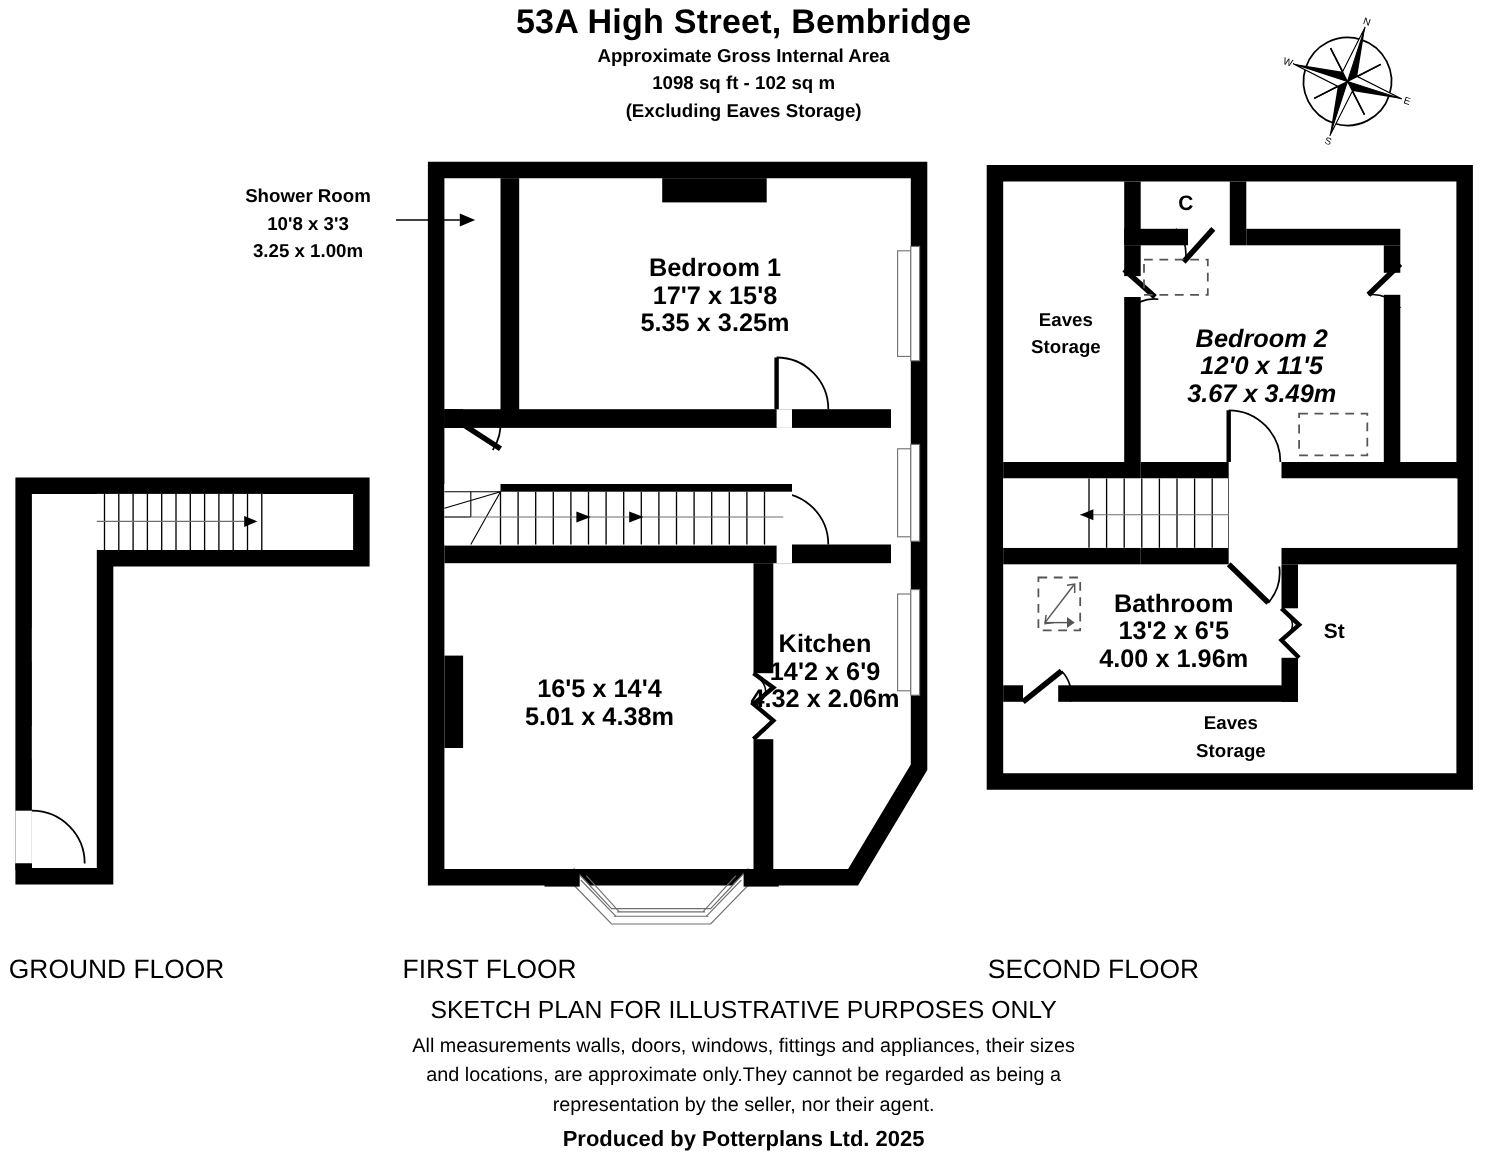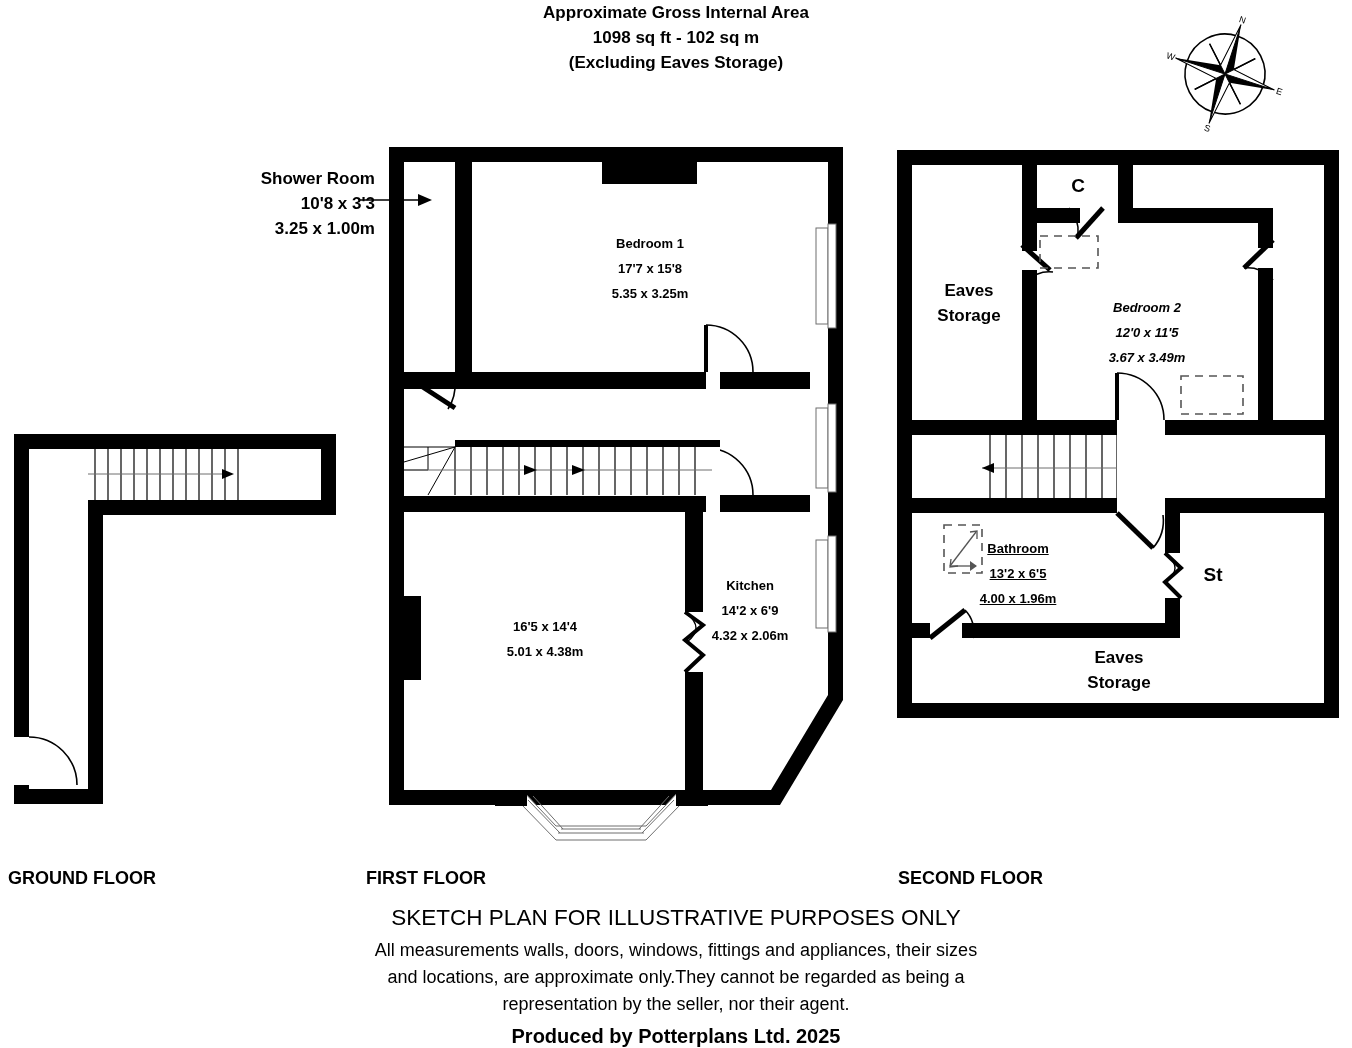--- a/index.html
+++ b/index.html
@@ -15,38 +15,39 @@
 
   
   #compass{position:absolute;left:1163px;top:12px;width:125px;height:125px;}
 
   
   #plan{position:absolute;left:0;top:0;width:1352px;height:1048px;}
 
   
   .lbl{position:absolute;text-align:center;font-weight:bold;color:#000;
        line-height:25px;white-space:nowrap;}
-  .lbl.room{font-size:13px;}
+  .lbl.room{font-size:23px;}
   .lbl.small{font-size:17px;}
   .lbl.tiny{font-size:19px;}
-  .lbl.right{text-align:right;}
-
-  
-  .floorcap{position:absolute;font-size:18px;font-weight:bold;white-space:nowrap;}
+  .lbl.right{}
+
+  
+  .floorcap{position:absolute;font-size:24px;font-weight:normal;white-space:nowrap;}
 
   
   #footer{position:absolute;left:0;top:905px;width:1352px;text-align:center;}
   #discl-title{font-size:22.5px;font-weight:normal;margin-bottom:6px;}
   .discl{font-size:18px;line-height:27px;}
   #producer{font-size:20px;font-weight:bold;margin-top:7px;}
 </style>
 </head>
 <body>
 
 <div id="header">
+  <div id="title">53A High Street, Bembridge</div>
   <div class="sub">Approximate Gross Internal Area</div>
   <div class="sub">1098 sq ft - 102 sq m</div>
   <div class="sub">(Excluding Eaves Storage)</div>
 </div>
 
 <div id="compass">
   <svg width="125" height="125" viewBox="0 0 125 125">
     <g transform="rotate(18 62 62)">
       <circle cx="62" cy="62" r="40" fill="none" stroke="#000" stroke-width="1.6"></circle>
 
@@ -327,21 +328,21 @@
   <div>Eaves</div>
   <div>Storage</div>
 </div>
 
 <div class="lbl room" style="left:1020px;top:295px;width:254px;font-style:italic;">
   <div>Bedroom 2</div>
   <div>12'0 x 11'5</div>
   <div>3.67 x 3.49m</div>
 </div>
 
-<div class="lbl room" style="left:886px;top:536px;width:264px;text-decoration:underline;">
+<div class="lbl room" style="left:935px;top:536px;width:264px;">
   <div>Bathroom</div>
   <div>13'2 x 6'5</div>
   <div>4.00 x 1.96m</div>
 </div>
 
 <div class="lbl tiny" style="left:1178px;top:562px;width:70px;">St</div>
 
 <div class="lbl small" style="left:1058px;top:645px;width:122px;">
   <div>Eaves</div>
   <div>Storage</div>

